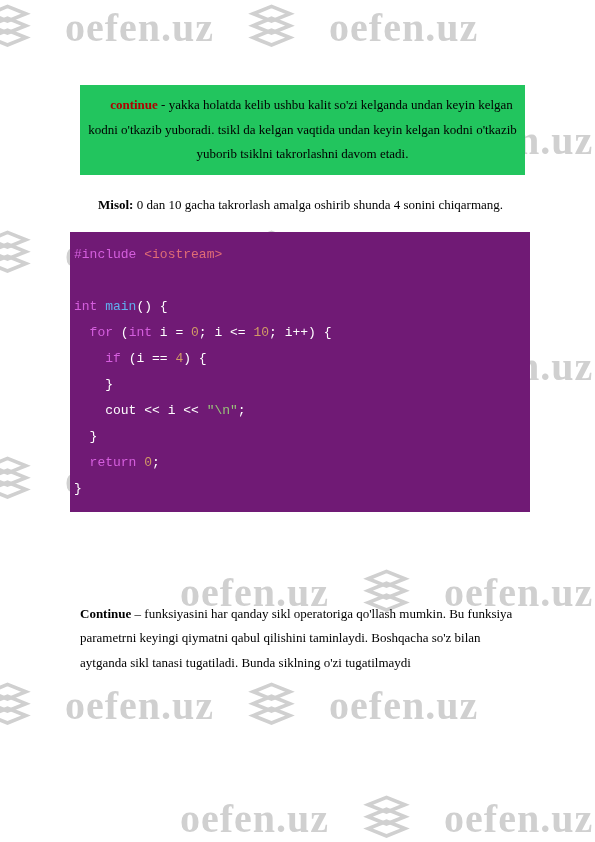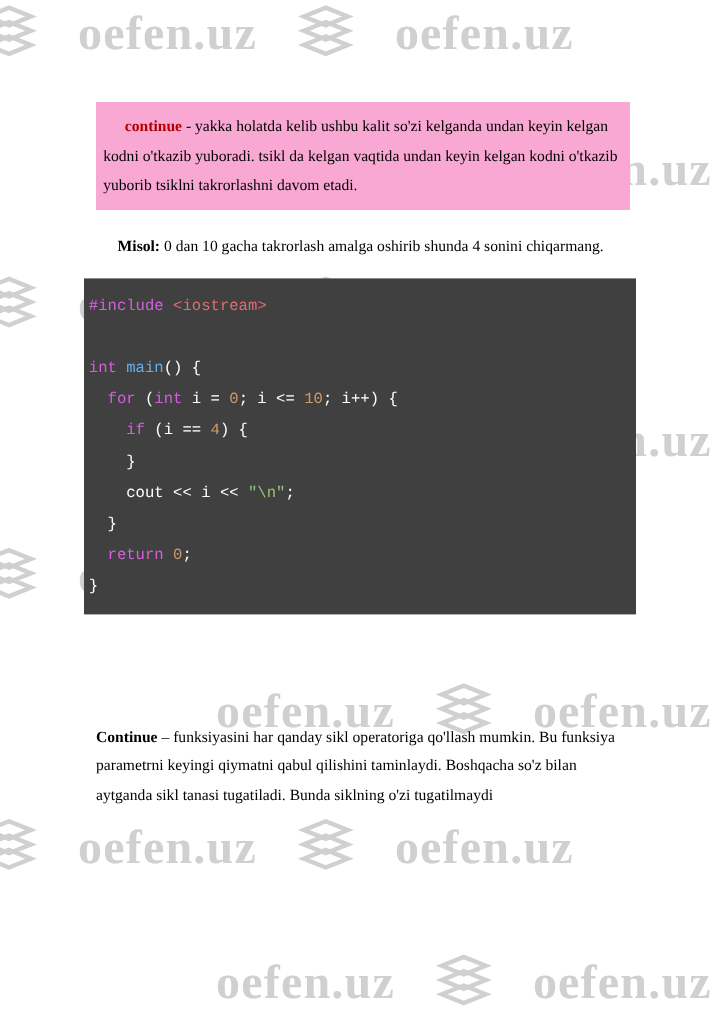--- a/index.html
+++ b/index.html
@@ -58,26 +58,27 @@
       white-space: nowrap;
     }
     
     .content {
       position: relative;
       z-index: 1;
       padding: 85px 70px 0 80px;
     }
     
     .highlight-box {
-      background: #f9a8d4;
+      background: #22c55e;
       padding: 8px 6px;
       margin-bottom: 18px;
       font-size: 13px;
       line-height: 1.9;
       color: #000;
+      text-align: center;
     }
     
     .highlight-box .term {
       color: #b00000;
       font-weight: bold;
       margin-left: 18px;
     }
     
     .misol-line {
       font-size: 13px;
@@ -85,21 +86,21 @@
       margin-bottom: 14px;
       color: #000;
     }
     
     .misol-line .bold {
       font-weight: bold;
       margin-left: 18px;
     }
     
     .code-block {
-      background: #404040;
+      background: #701a75;
       padding: 10px 4px;
       margin-left: -10px;
       margin-right: -5px;
       font-family: 'Courier New', monospace;
       font-size: 13px;
       line-height: 2.0;
       color: #ffffff;
       margin-bottom: 90px;
     }
     

